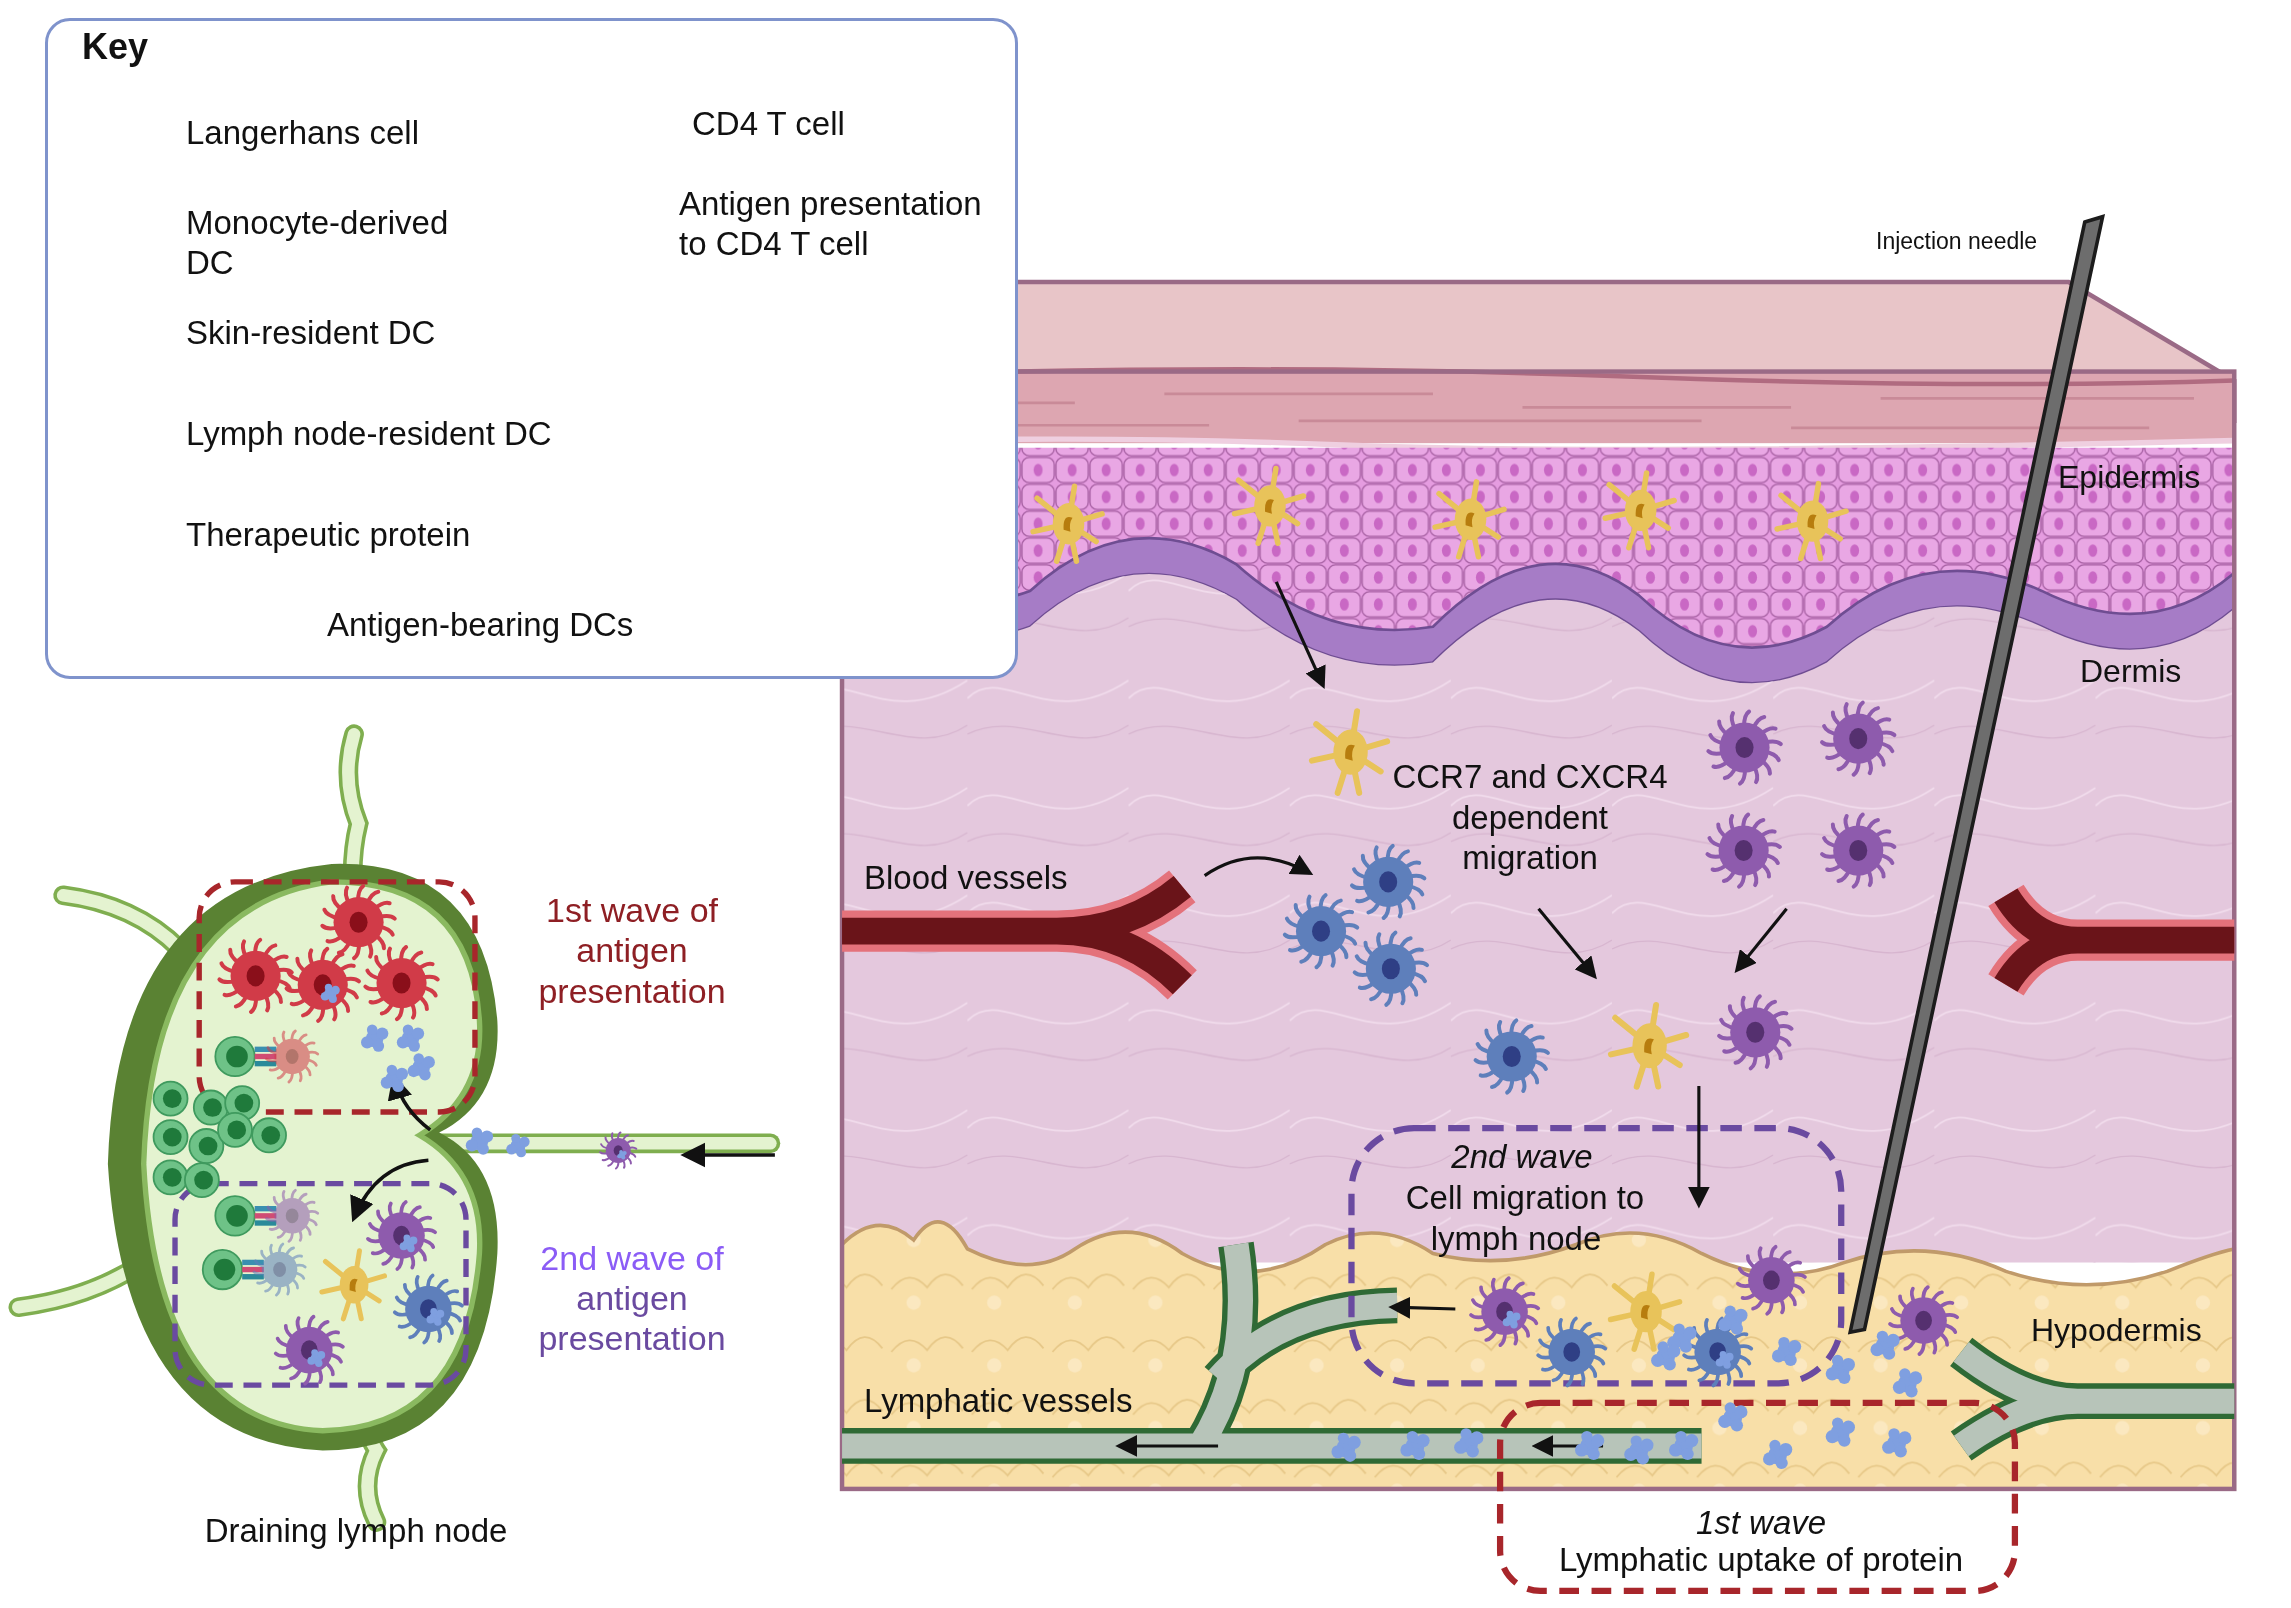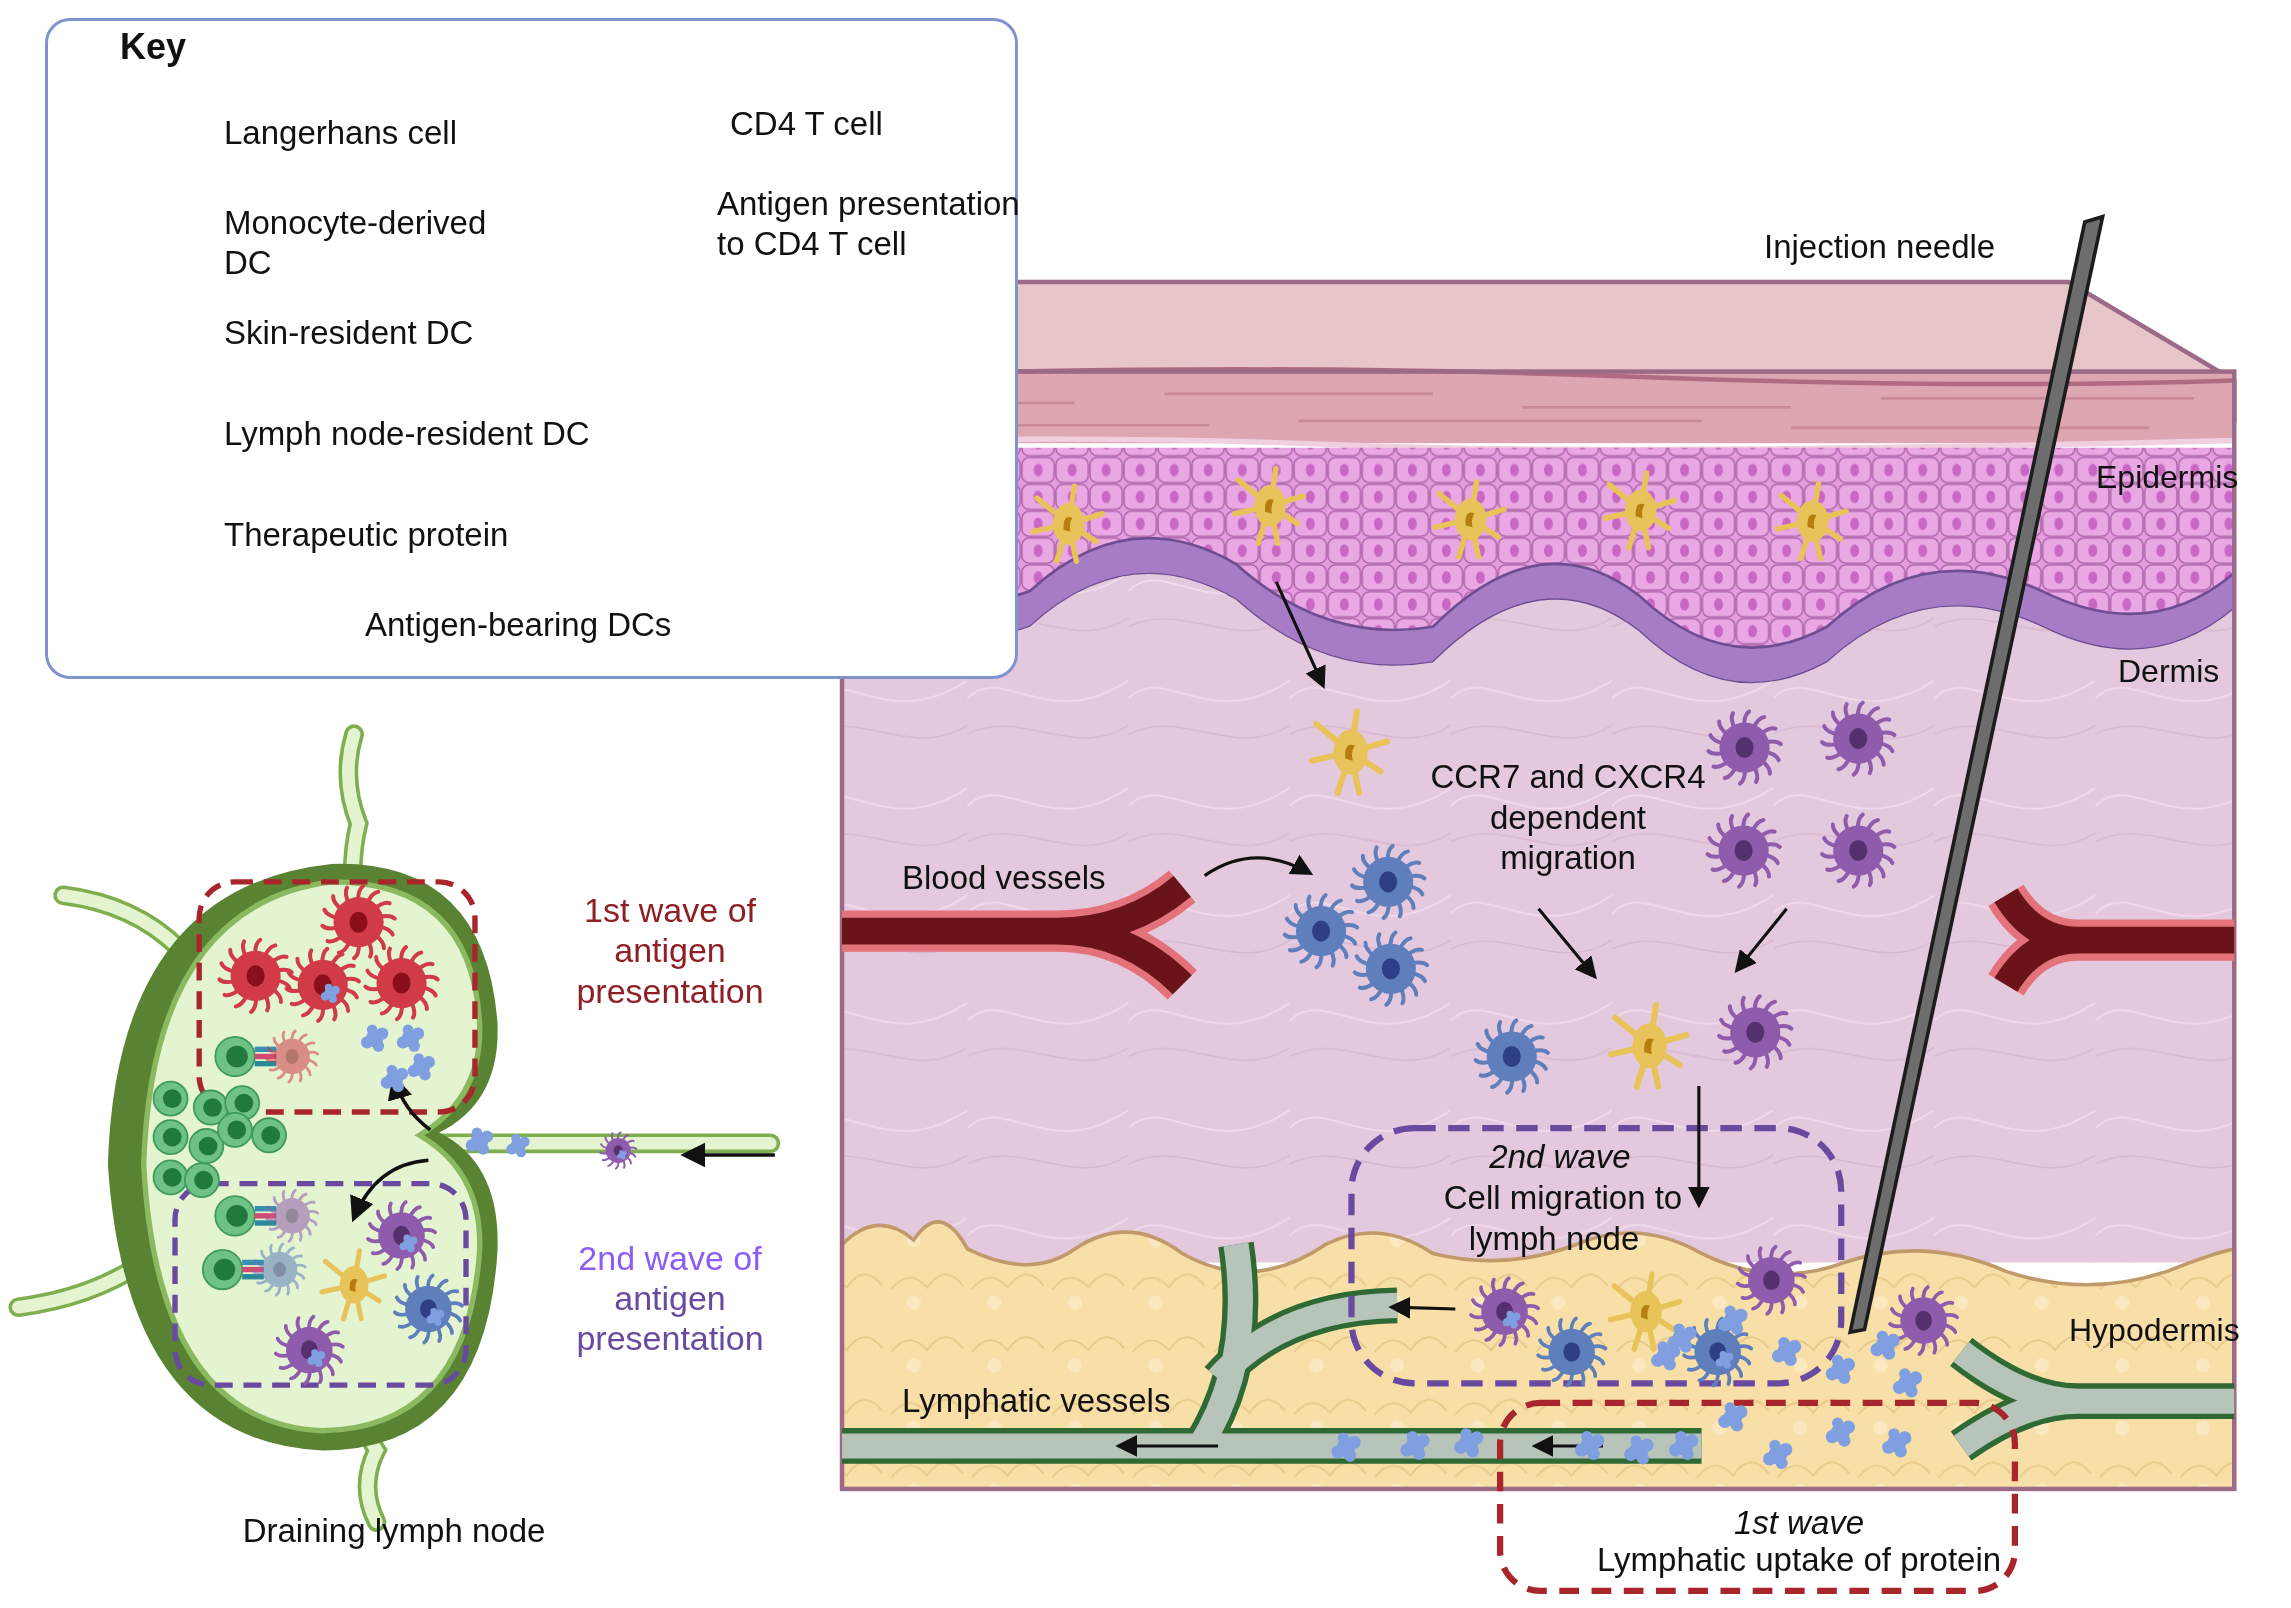--- a/index.html
+++ b/index.html
@@ -1,18 +1,18 @@
 <!DOCTYPE html>
 <html style="font-size:14.3px"><head>
 <meta charset="utf-8">
 <style>
   html,body{margin:0;padding:0;background:#ffffff;}
   body{width:2292px;height:1608px;position:relative;overflow:hidden;font-family:"Liberation Sans","DejaVu Sans",sans-serif;}
   #stage{position:absolute;left:0;top:0;}
-  .lbl{position:absolute;color:#111;font-family:"Liberation Sans","DejaVu Sans",sans-serif;white-space:nowrap;line-height:1.12;margin-left:38px;}
+  .lbl{position:absolute;color:#111;font-family:"Liberation Sans","DejaVu Sans",sans-serif;white-space:nowrap;line-height:1.12;}
   .c{text-align:right;transform:translateX(-50%);}
   .key-box{position:absolute;left:45px;top:18px;width:973px;height:661px;border:3.6px solid #7f93cc;border-radius:25px;background:#fff;box-sizing:border-box;}
   .key-title{font-weight:bold;font-size:36px;left:82px;top:27px;}
   .key-item{font-size:33px;}
   .italic{font-style:italic;}
 </style>
 </head>
 <body>
 
 <svg id="stage" width="2292" height="1608" viewBox="0 0 2559 1796" xmlns="http://www.w3.org/2000/svg">
@@ -1130,21 +1130,21 @@
 <div class="lbl key-item" style="left:186px;top:205px">Monocyte-derived</div>
 <div class="lbl key-item" style="left:186px;top:245px">DC</div>
 <div class="lbl key-item" style="left:186px;top:315px">Skin-resident DC</div>
 <div class="lbl key-item" style="left:186px;top:416px">Lymph node-resident DC</div>
 <div class="lbl key-item" style="left:186px;top:517px">Therapeutic protein</div>
 <div class="lbl key-item" style="left:327px;top:607px">Antigen-bearing DCs</div>
 <div class="lbl key-item" style="left:692px;top:106px">CD4 T cell</div>
 <div class="lbl key-item" style="left:679px;top:186px">Antigen presentation</div>
 <div class="lbl key-item" style="left:679px;top:226px">to CD4 T cell</div>
 
-<div class="lbl" style="left:1726px;top:229px;font-size:33px">Injection needle</div>
+<div class="lbl" style="left:1876px;top:229px;font-size:23px">Injection needle</div>
 <div class="lbl" style="left:2058px;top:460px;font-size:32px">Epidermis</div>
 <div class="lbl" style="left:2080px;top:654px;font-size:32px">Dermis</div>
 <div class="lbl" style="left:2031px;top:1313px;font-size:32px">Hypodermis</div>
 <div class="lbl" style="left:864px;top:860px;font-size:33px">Blood vessels</div>
 <div class="lbl" style="left:864px;top:1383px;font-size:33px">Lymphatic vessels</div>
 <div class="lbl c" style="left:1530px;top:759px;font-size:33px">CCR7 and CXCR4</div>
 <div class="lbl c" style="left:1530px;top:800px;font-size:33px">dependent</div>
 <div class="lbl c" style="left:1530px;top:840px;font-size:33px">migration</div>
 <div class="lbl c italic" style="left:1522px;top:1139px;font-size:33px">2nd wave</div>
 <div class="lbl c" style="left:1525px;top:1180px;font-size:33px">Cell migration to</div>

